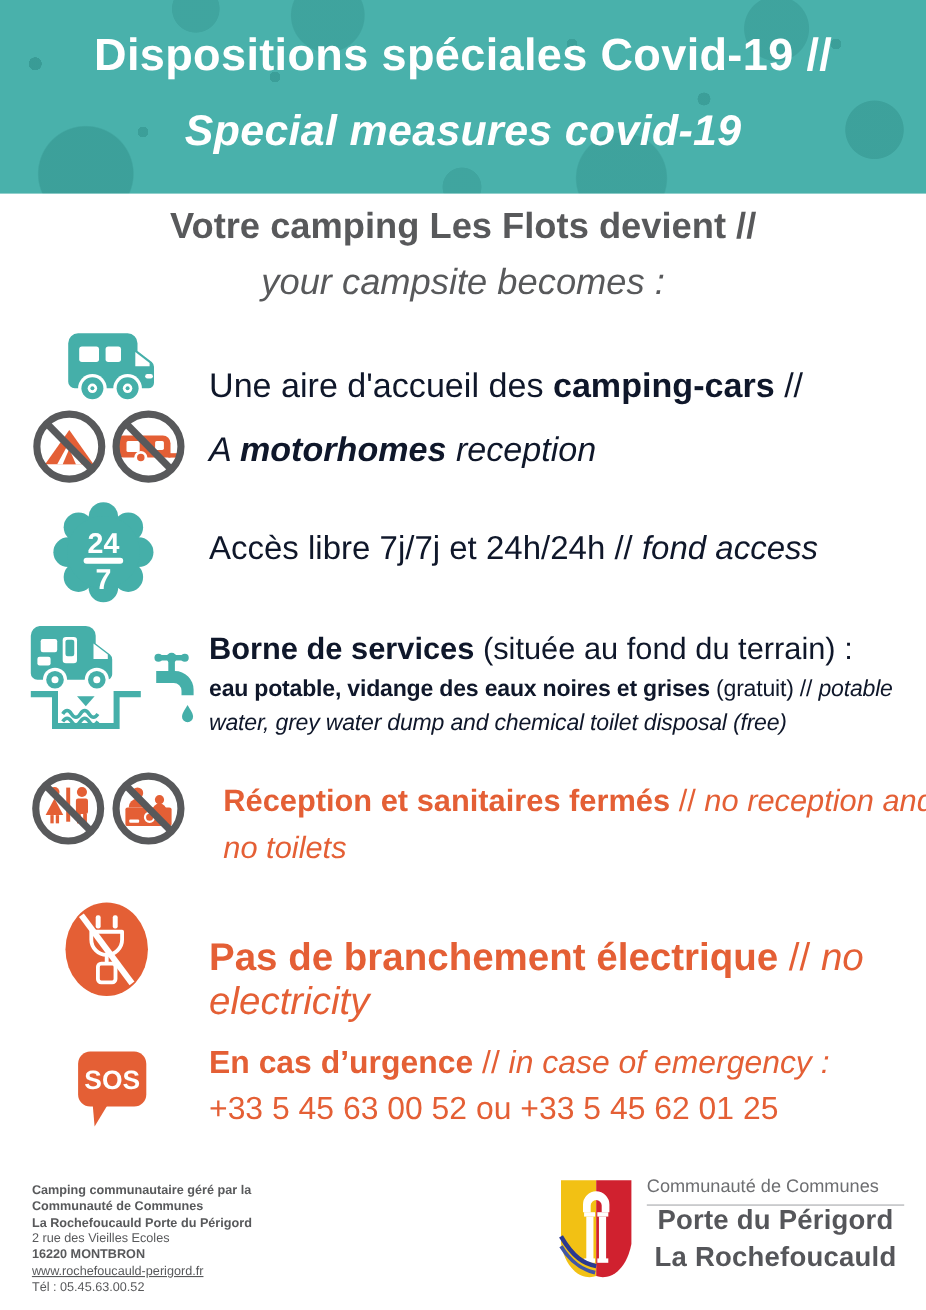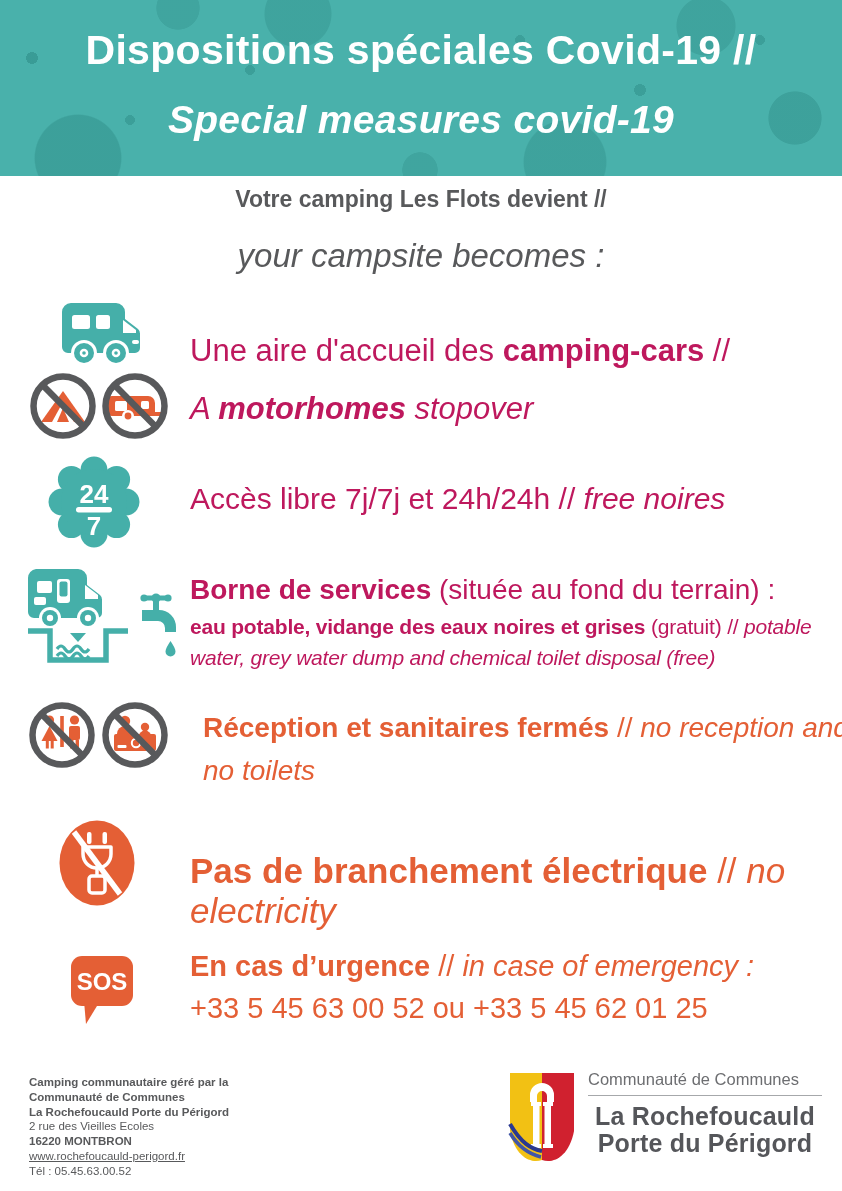--- a/index.html
+++ b/index.html
@@ -36,28 +36,28 @@
     position:absolute; top:27px; left:0; width:100%; text-align:center;
     color:#ffffff; font-size:41px; font-weight:700; letter-spacing:.3px;
   }
   .header-subtitle {
     position:absolute; top:98px; left:0; width:100%; text-align:center;
     color:#ffffff; font-size:39px; font-weight:700; font-style:italic; letter-spacing:.3px;
   }
   
   .intro-fr {
     position:absolute; top:186px; left:0; width:100%; text-align:center;
-    font-size:23px; font-weight:700; color:#58595B;
+    font-size:33px; font-weight:700; color:#58595B;
   }
   .intro-en {
     position:absolute; top:237px; left:0; width:100%; text-align:center;
     font-size:33px; font-style:italic; color:#58595B;
   }
   
-  .teal  { color:#be185d; }
+  .teal  { color:#0f172a; }
   .orange{ color:#E45F35; }
   .b  { font-weight:700; }
   .it { font-style:italic; }
   .abs { position:absolute; }
   
   .row1-text { left:190px; top:322px; width:652px; font-size:31px; line-height:58px; }
   .row2-text { left:190px; top:482px; width:652px; font-size:30px; }
   .row3-title  { left:190px; top:574px; width:652px; font-size:28px; }
   .row3-detail { left:190px; top:611px; width:650px; font-size:21px; line-height:31px; letter-spacing:-0.2px; }
   .row4-text { left:190px; top:706px; width:650px; font-size:28px; line-height:43px;margin-left:13px; }
@@ -124,41 +124,41 @@
     <rect x="14" y="29" width="12" height="10" rx="1.5" fill="#fff"></rect>
     <rect x="40" y="29" width="8" height="8" rx="1.5" fill="#fff"></rect>
     <circle cx="27" cy="44" r="6" fill="#fff"></circle>
       <circle cx="27" cy="44" r="3.4" fill="#E45F35"></circle>
     <circle cx="34" cy="34" r="29.5" fill="none" stroke="#58595B" stroke-width="6.5"></circle>
     <line x1="14" y1="13.5" x2="54.5" y2="54.5" stroke="#58595B" stroke-width="6.5"></line>
   </svg>
 
   <div class="abs row1-text">
     <div><span class="teal">Une aire d'accueil des </span><span class="teal b">camping-cars</span><span class="teal"> //</span></div>
-    <div><span class="teal it">A </span><span class="teal b it">motorhomes</span><span class="teal it"> stopover</span></div>
+    <div><span class="teal it">A </span><span class="teal b it">motorhomes</span><span class="teal it"> reception</span></div>
   </div>
 
   <svg class="abs" style="left:47px;top:455px" width="94" height="94" viewBox="0 0 94 94">
     <g fill="#45AFA9">
       <circle cx="79" cy="47" r="13.5"></circle>
         <circle cx="69.6" cy="69.6" r="13.5"></circle>
       <circle cx="47" cy="79" r="13.5"></circle>
         <circle cx="24.4" cy="69.6" r="13.5"></circle>
       <circle cx="15" cy="47" r="13.5"></circle>
         <circle cx="24.4" cy="24.4" r="13.5"></circle>
       <circle cx="47" cy="15" r="13.5"></circle>
         <circle cx="69.6" cy="24.4" r="13.5"></circle>
       <circle cx="47" cy="47" r="33"></circle>
     </g>
     <text x="47" y="48" text-anchor="middle" font-size="26" font-weight="bold" fill="#fff" font-family="Liberation Sans, sans-serif">24</text>
     <rect x="29" y="52" width="36" height="5.5" rx="2.7" fill="#fff"></rect>
     <text x="47" y="80" text-anchor="middle" font-size="26" font-weight="bold" fill="#fff" font-family="Liberation Sans, sans-serif">7</text>
   </svg>
 
-  <div class="abs row2-text"><span class="teal">Accès libre 7j/7j et 24h/24h </span><span class="teal">// </span><span class="teal it">free noires</span></div>
+  <div class="abs row2-text"><span class="teal">Accès libre 7j/7j et 24h/24h </span><span class="teal">// </span><span class="teal it">fond access</span></div>
 
   <svg class="abs" style="left:24px;top:563px" width="110" height="104" viewBox="0 0 110 104">
     <path d="M12,6 H54 a9,9 0 0 1 9,9 v7 l13,10 a6,6 0 0 1 2,4.5 V50 a5,5 0 0 1 -5,5 H10 a6,6 0 0 1 -6,-6 V15 a9,9 0 0 1 8,-9 Z" fill="#45AFA9"></path>
     <rect x="13" y="18" width="15" height="12" rx="2" fill="#fff"></rect>
     <rect x="33" y="16" width="13" height="24" rx="3" fill="#fff"></rect>
     <rect x="35.5" y="18.5" width="8" height="15" rx="2" fill="#45AFA9"></rect>
     <path d="M61,22 L74,32 V36 H61 Z" fill="#fff"></path>
     <rect x="10" y="34" width="12" height="8" rx="2" fill="#fff"></rect>
     <circle cx="26" cy="55" r="11" fill="#fff"></circle>
       <circle cx="64" cy="55" r="11" fill="#fff"></circle>
@@ -259,18 +259,18 @@
         <rect x="38" y="33" width="10" height="4" fill="#fff"></rect>
       <rect x="28" y="37" width="6.5" height="40" fill="#fff"></rect>
         <rect x="39.5" y="37" width="6.5" height="40" fill="#fff"></rect>
       <rect x="26" y="75" width="10" height="4" fill="#fff"></rect>
         <rect x="38" y="75" width="10" height="4" fill="#fff"></rect>
       <path d="M5,55 C16,74 26,80 37,82" stroke="#2B3990" stroke-width="4" fill="none"></path>
       <path d="M5,64 C14,79 24,85 36,88" stroke="#4156A6" stroke-width="3.5" fill="none"></path>
     </svg>
     <div class="logo-text">
       <div class="logo-org">Communauté de Communes</div>
+      <div class="logo-name">Porte du Périgord</div>
       <div class="logo-name first">La Rochefoucauld</div>
-      <div class="logo-name">Porte du Périgord</div>
     </div>
   </div>
 
 </div>
 
 </body></html>

